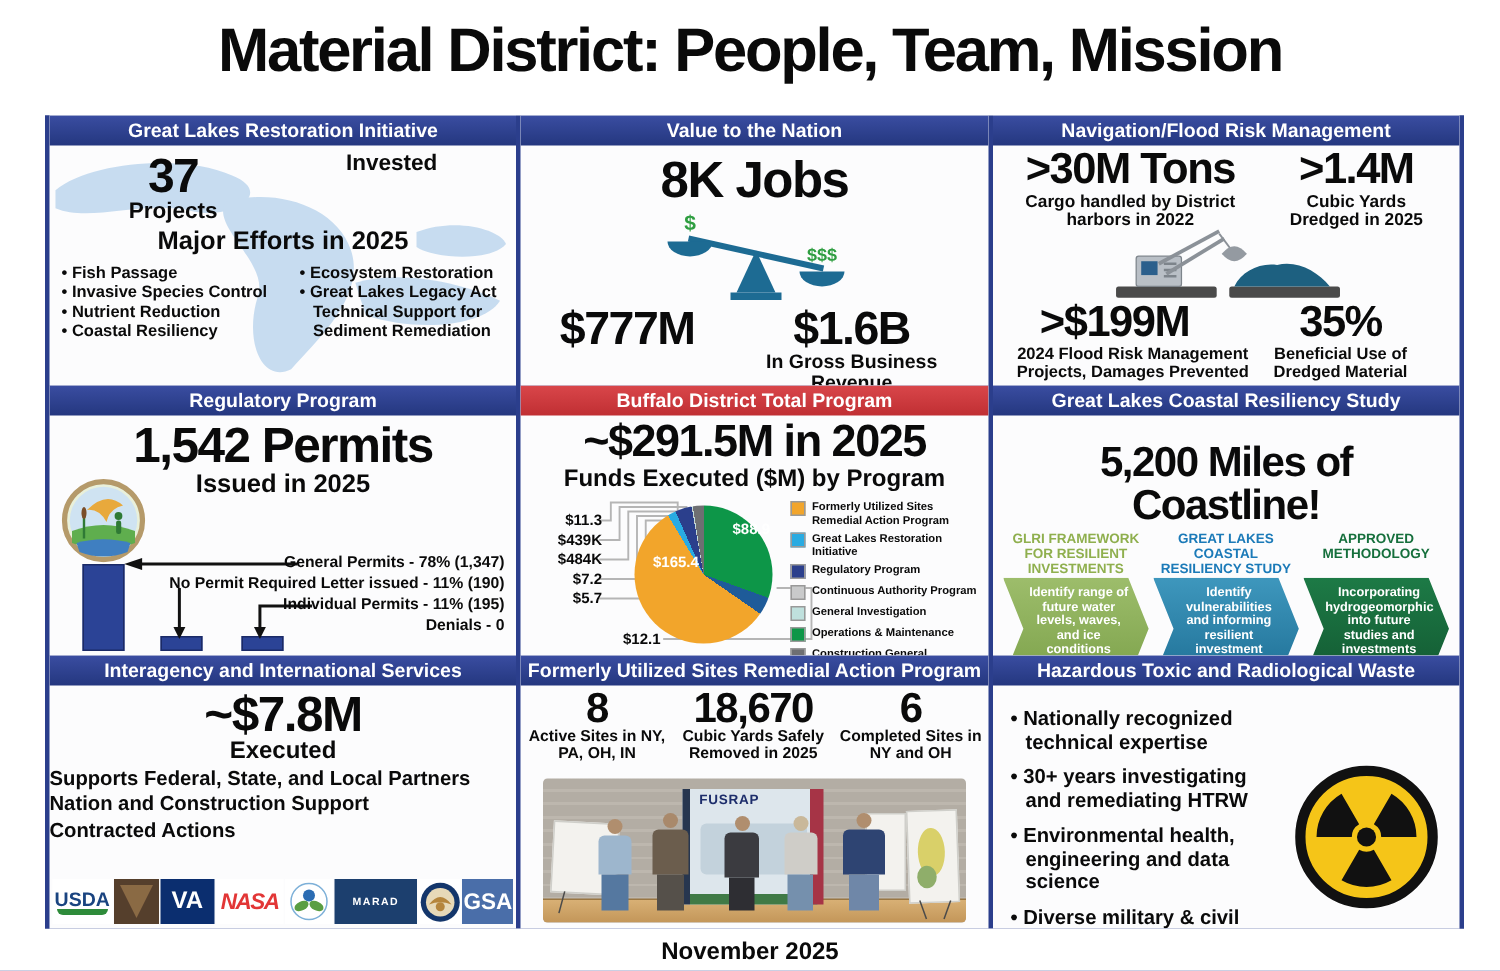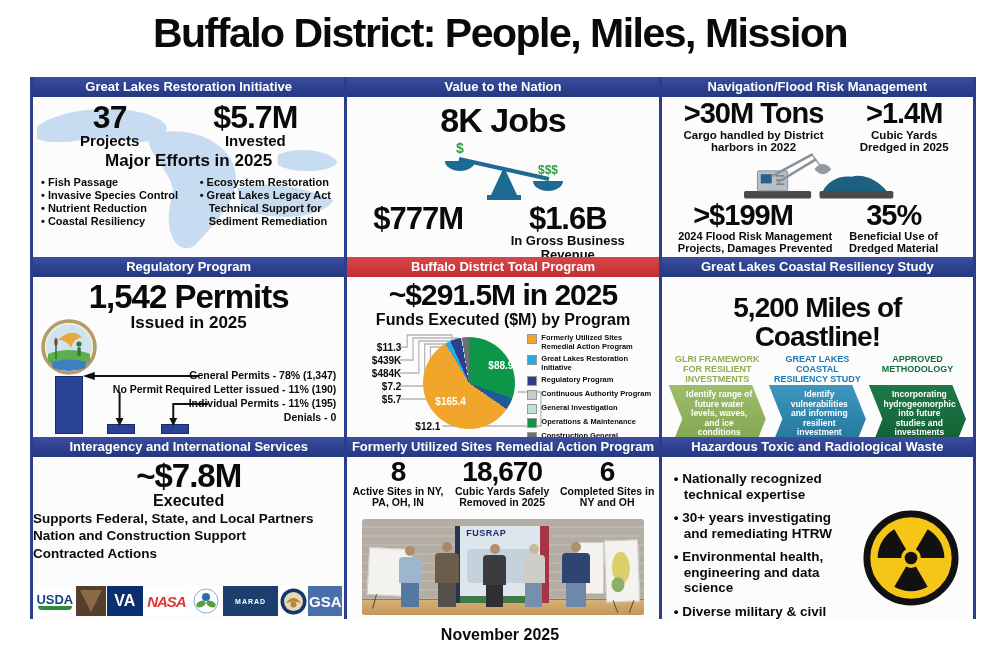--- a/index.html
+++ b/index.html
@@ -109,42 +109,41 @@
   .p9wrap{display:flex;height:100%;}
   .p9b{width:60%;padding:14px 0 0 12px;box-sizing:border-box;}
   .p9b div{font-size:13.5px;font-weight:bold;line-height:1.15;margin-bottom:8px;padding-left:10px;text-indent:-10px;}
   .p9b div:before{content:"• ";}
   .p9i{flex:1;display:flex;align-items:center;justify-content:center;}
   #footer{position:absolute;left:0;bottom:3px;width:1000px;text-align:center;font-size:16px;font-weight:bold;}
 </style>
 </head>
 <body>
 
-<div id="title">Buffalo District: People, Miles, Mission</div>
+<div id="title">Material District: People, Team, Mission</div>
 
 <div id="grid">
 
   <div class="panel">
     <div class="hdr">Great Lakes Restoration Initiative</div>
     <div class="body">
       <svg class="mapbg" viewBox="0 0 313 160" preserveAspectRatio="none">
         <g fill="#c7dcf0">
           <path d="M4,30 C28,10 92,6 122,20 C152,32 122,50 96,44 C62,36 28,52 4,42 Z"></path>
           <path d="M118,38 C150,28 192,40 202,70 C212,100 182,128 162,150 C142,160 130,130 140,100 C146,78 108,54 118,38 Z"></path>
           <path d="M205,92 C238,82 282,94 302,104 C292,120 250,126 212,114 Z"></path>
           <path d="M246,58 C272,48 302,56 306,66 C296,78 258,76 246,68 Z"></path>
         </g>
       </svg>
       <div class="p1stats">
         <div class="ctr">
           <div class="big v">37</div>
           <div class="l">Projects</div>
         </div>
         <div class="ctr">
-          <div class="big v">$5.7M</div>
           <div class="l">Invested</div>
         </div>
       </div>
       <div class="p1sub">Major Efforts in 2025</div>
       <div class="p1cols">
         <ul>
           <li>Fish Passage</li>
           <li>Invasive Species Control</li>
           <li>Nutrient Reduction</li>
           <li>Coastal Resiliency</li>
@@ -276,22 +275,22 @@
         </svg>
         <div class="p5stack">
           <div>$11.3</div>
           <div>$439K</div>
           <div>$484K</div>
           <div>$7.2</div>
           <div>$5.7</div>
         </div>
         <div class="p5b">$12.1</div>
         <div id="pie" style="background: conic-gradient(rgb(13, 150, 72) 0deg, rgb(13, 150, 72) 109.782deg, rgb(30, 91, 153) 109.782deg, rgb(30, 91, 153) 124.724deg, rgb(242, 165, 43) 124.724deg, rgb(242, 165, 43) 328.976deg, rgb(41, 171, 226) 328.976deg, rgb(41, 171, 226) 336.015deg, rgb(43, 63, 140) 336.015deg, rgb(43, 63, 140) 349.969deg, rgb(201, 202, 203) 349.969deg, rgb(201, 202, 203) 350.511deg, rgb(191, 224, 221) 350.511deg, rgb(191, 224, 221) 351.109deg, rgb(110, 111, 114) 351.109deg, rgb(110, 111, 114) 360deg);"></div>
-        <div class="pielbl" style="left:84px;top:64px">$165.4</div>
-        <div class="pielbl" style="left:137px;top:28px">$88.9</div>
+        <div class="pielbl" style="left:84px;top:38px">$165.4</div>
+        <div class="pielbl" style="left:137px;top:16px">$88.9</div>
         <div class="legend">
           <div class="litem">
               <i class="sw" style="background: rgb(242, 165, 43);"></i>
               <span>Formerly Utilized Sites Remedial Action Program</span>
             </div>
           <div class="litem">
               <i class="sw" style="background: rgb(41, 171, 226);"></i>
               <span>Great Lakes Restoration Initiative</span>
             </div>
           <div class="litem">

